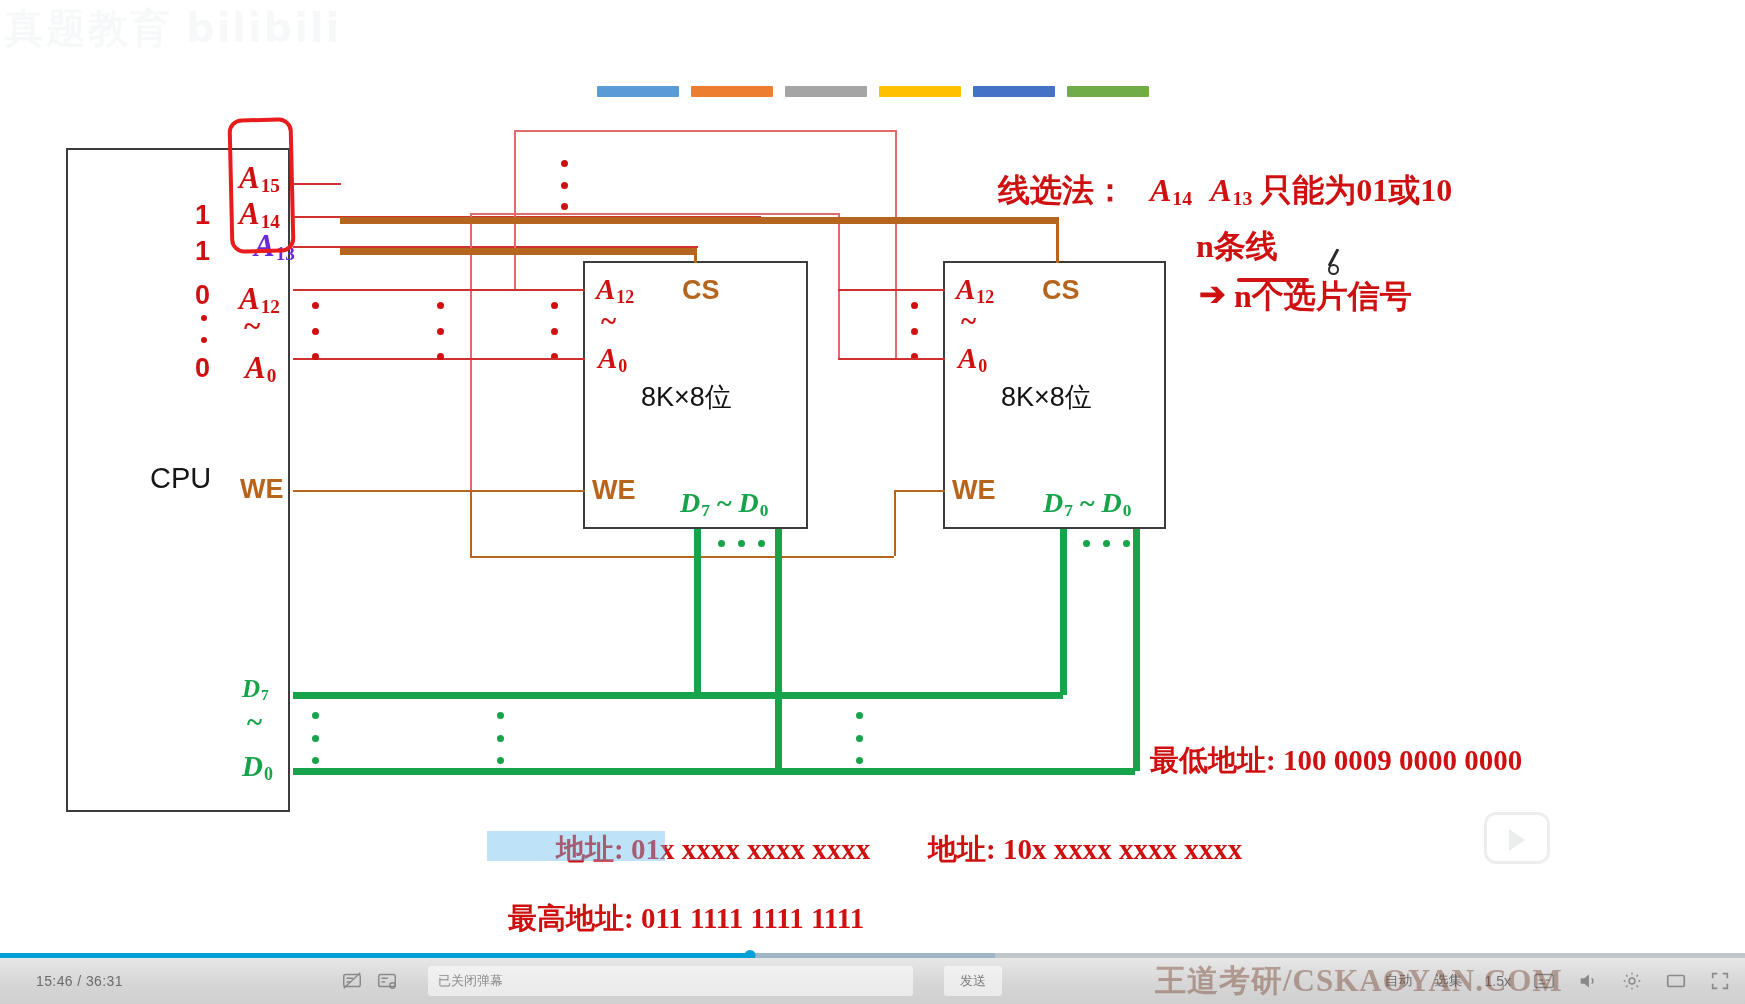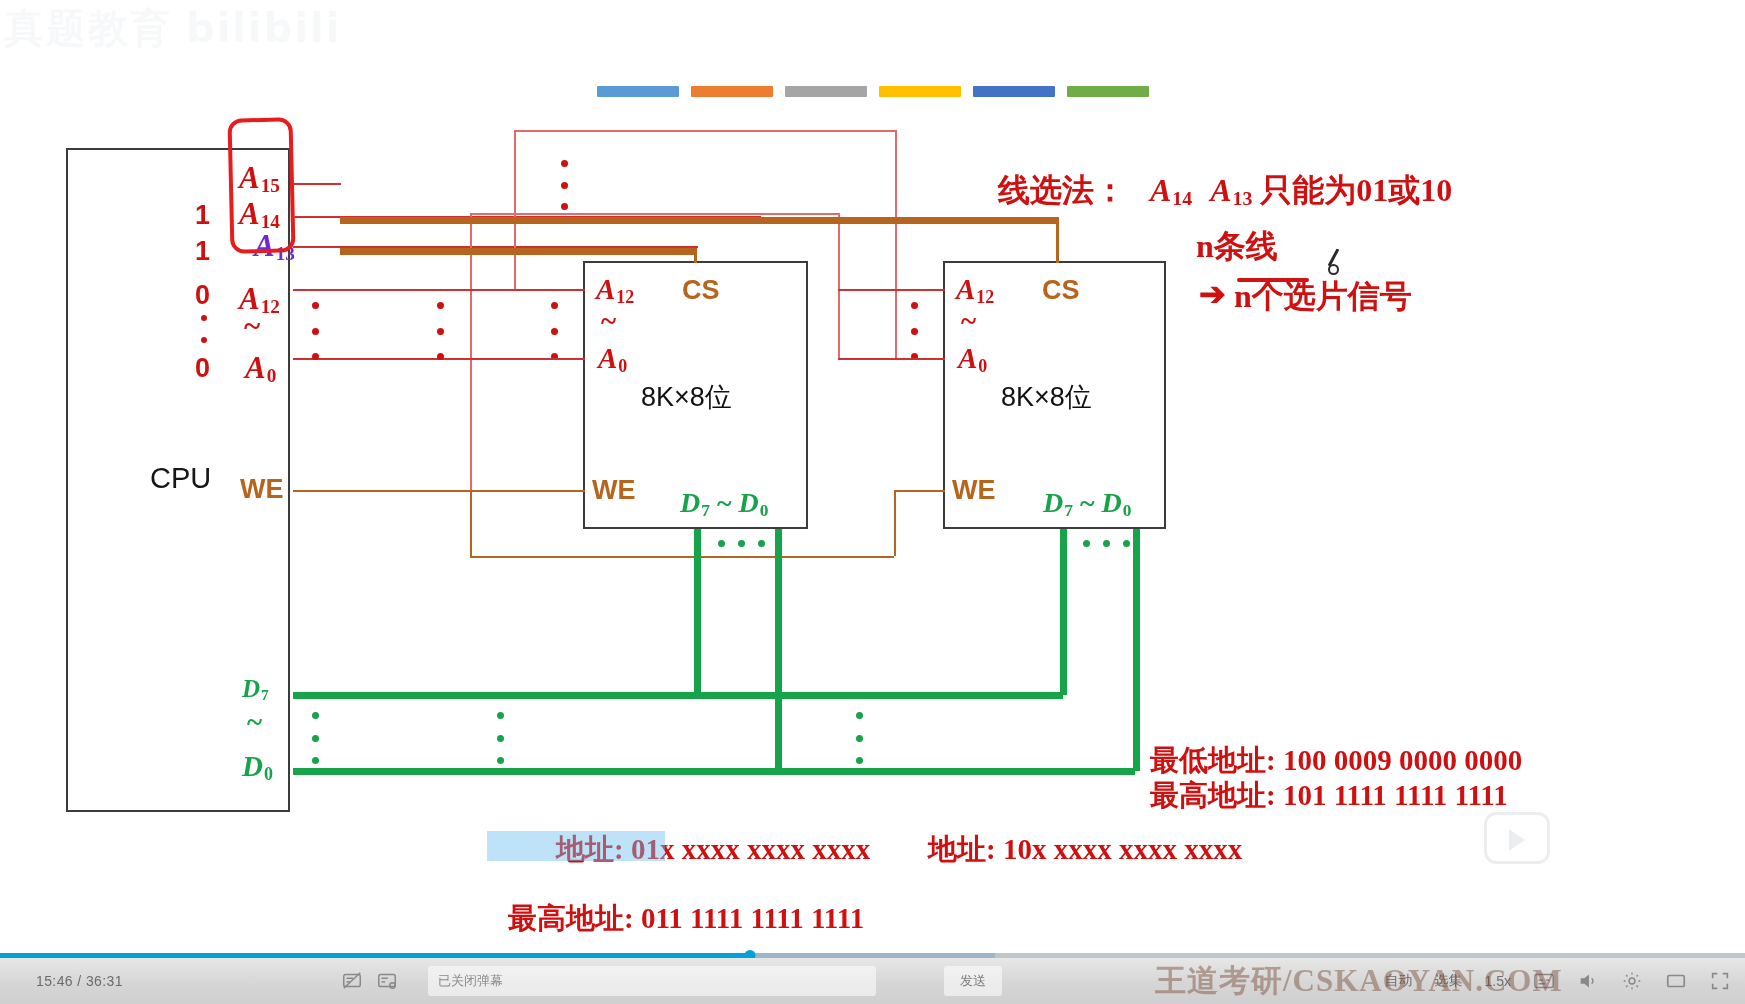--- a/index.html
+++ b/index.html
@@ -106,21 +106,21 @@
   .progress-buf{ position:absolute; left:0; top:0; height:100%; width:57%; background:#9fb6c6;}
   .progress-played{ position:absolute; left:0; top:0; height:100%; background:#00a1d6;}
   .progress-knob{
     position:absolute; top:-3px; width:11px; height:11px; border-radius:50%;
     background:#00a1d6; transform:translateX(-50%);
   }
   .p-time{ margin-left:36px; letter-spacing:.4px; }
   .p-icon{ width:22px; height:22px; position:relative; opacity:.72; }
   .p-icon svg{ width:100%; height:100%; display:block; }
   .danmu-box{
-    position:absolute; left:428px; width:448px; height:30px;
+    position:absolute; left:428px; width:485px; height:30px;
     background:rgba(255,255,255,.55); border-radius:3px;
     display:flex; align-items:center; padding-left:10px; color:#8a8a8a; font-size:13px;
   }
   .send-btn{
     position:absolute; left:944px; width:58px; height:30px;
     background:rgba(255,255,255,.55); border-radius:3px;
     display:flex; align-items:center; justify-content:center;
     color:#7e7e7e; font-size:13px;
   }
   .p-right{
@@ -303,24 +303,20 @@
   </div>
   <div class="annot" style="left:1196px; top:188px; font-size:32px;">n条线</div>
   <div class="annot" style="left:1199px; top:238px; font-size:32px;">➔</div>
   <div class="annot" style="left:1234px; top:238px; font-size:32px;">n个选片信号</div>
   <div class="underline-red" style="left:1237px; top:278px; width:72px;"></div>
   <div class="cursor-pen" style="left:1332px; top:248px;"></div>
 
   <div class="annot" style="left:1150px; top:704px; font-size:29px;">
     <span>最低地址:</span>
     <span>100 0009 0000 0000</span>
-  </div>
-  <div class="annot" style="left:1150px; top:739px; font-size:29px;">
-    <span>最高地址:</span>
-    <span>101 1111 1111 1111</span>
   </div>
 
   <div class="annot" style="left:556px; top:793px; font-size:29px;">地址: 01x xxxx xxxx xxxx</div>
   <div class="hl-blue" style="left:487px; top:831px; width:178px; height:30px;"></div>
   <div class="annot" style="left:508px; top:862px; font-size:29px;">
     <span>最高地址:</span>
     <span>011 1111 1111 1111</span>
   </div>
 
   <div class="annot" style="left:928px; top:793px; font-size:29px;">地址: 10x xxxx xxxx xxxx</div>

